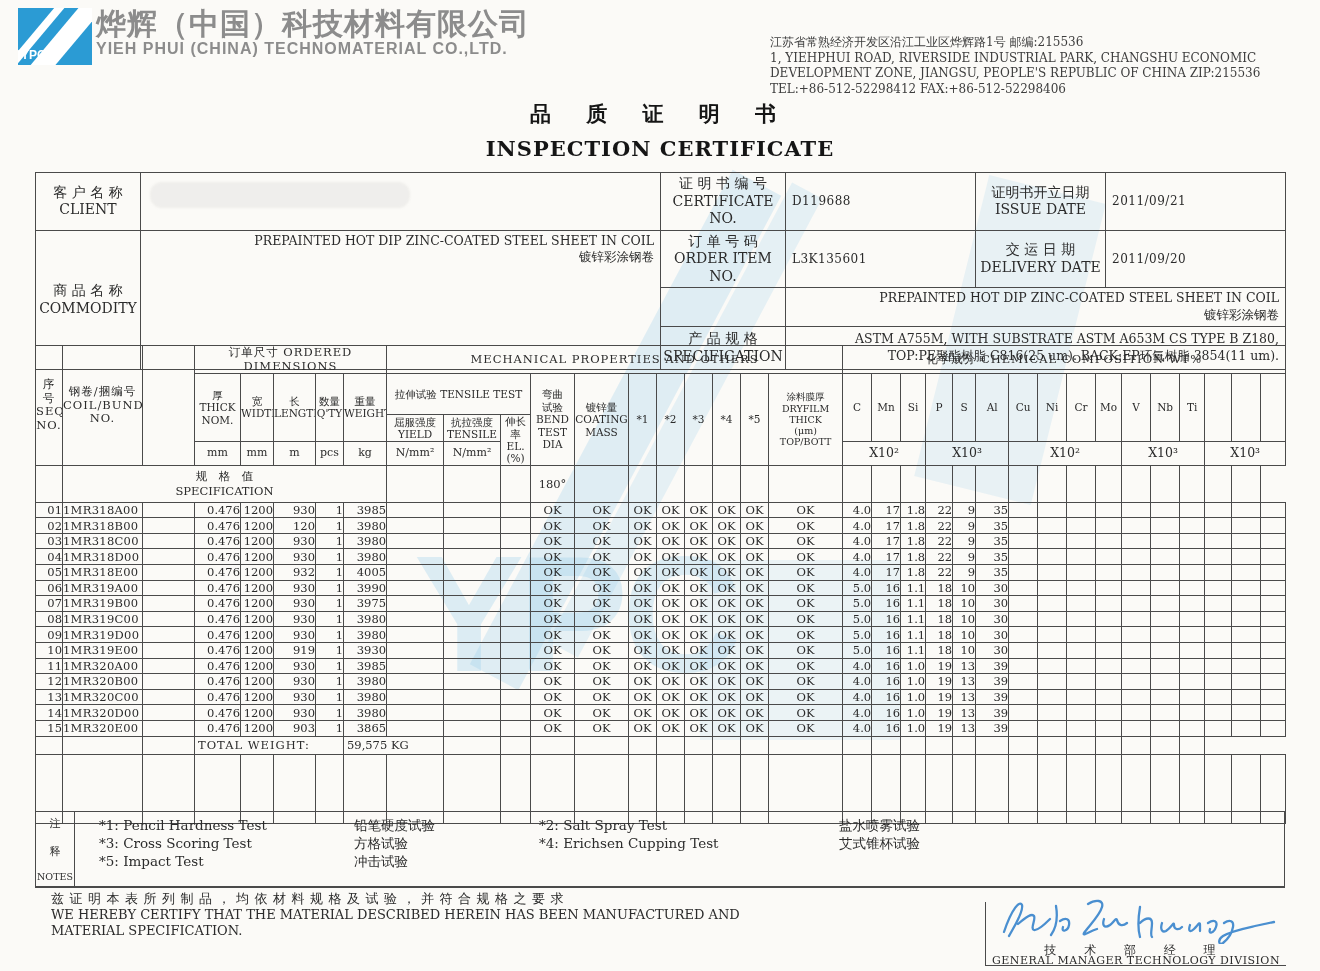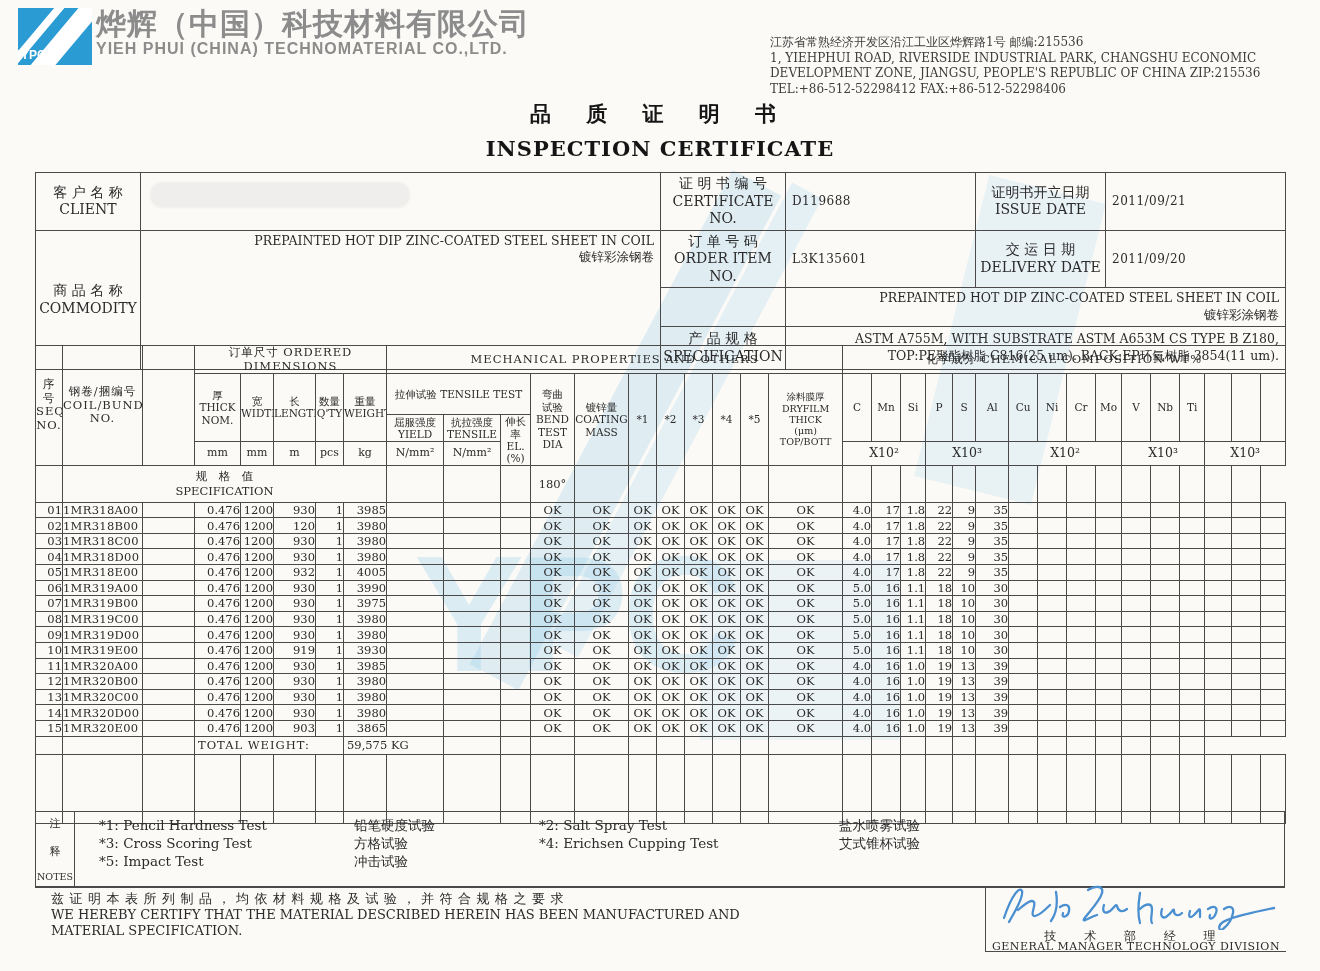--- a/index.html
+++ b/index.html
@@ -65,21 +65,21 @@
   .notes-block{position:absolute;left:35px;top:811px;width:1248px;height:74px;border:1px solid #4a4a4a;display:flex;}
   .notes-label{width:38px;border-right:1px solid #4a4a4a;display:flex;flex-direction:column;align-items:center;
                justify-content:space-between;padding:4px 0;font-size:11px;}
   .notes-label .nen{font-size:9.5px;}
   .notes-content{flex:1;padding:4px 8px 0 24px;font-size:13.5px;line-height:1.35;}
   .notes-grid{display:grid;grid-template-columns:255px 185px 300px auto;column-gap:0;}
   
   .bottom-block{position:absolute;left:35px;top:887px;width:1250px;height:84px;border-top:1.5px solid #4a4a4a;}
   .certify{position:absolute;left:16px;top:3px;width:900px;font-size:13px;line-height:1.22;}
   .certify .czh{letter-spacing:5.5px;font-size:13px;}
-  .sig-box{position:absolute;left:950px;top:0;width:300px;height:63px;border-left:1.5px solid #4a4a4a;
+  .sig-box{position:absolute;left:950px;top:14px;width:300px;height:63px;border-left:1.5px solid #4a4a4a;
            border-bottom:1.5px solid #4a4a4a;}
   .sig-svg{position:absolute;left:8px;top:-10px;width:288px;height:52px;}
   .sig-title-zh{position:absolute;left:0;top:40px;width:100%;text-align:center;font-size:12px;letter-spacing:12px;}
   .sig-title-en{position:absolute;left:0;top:52px;width:100%;text-align:center;font-size:11px;letter-spacing:0.5px;}
 </style>
 </head>
 <body>
 
 <div class="sheet">
 

